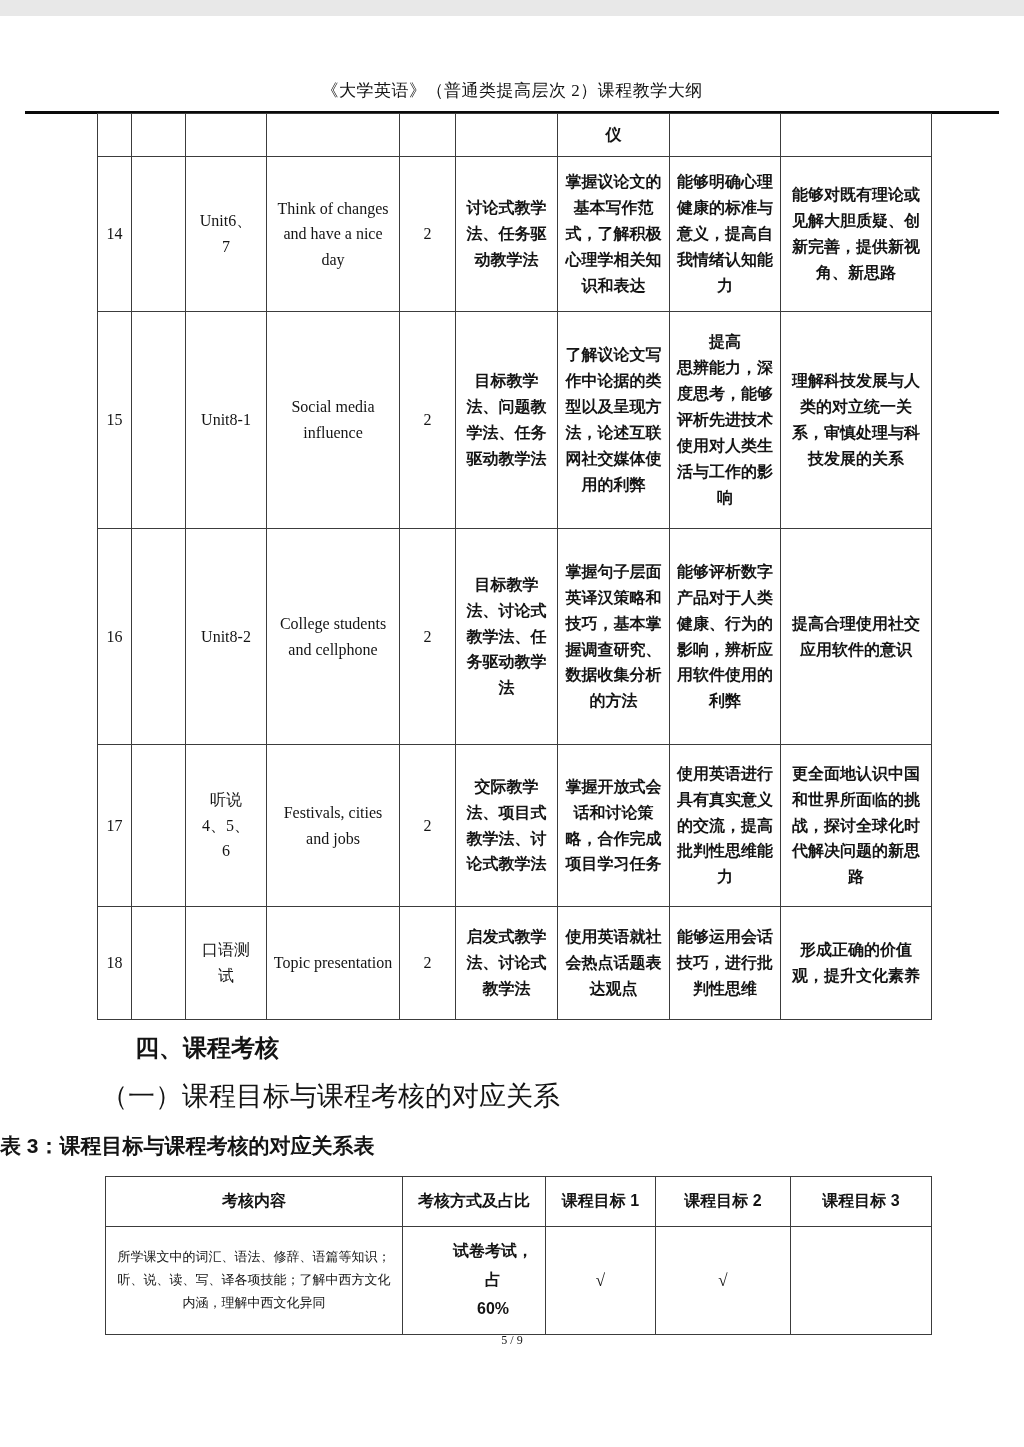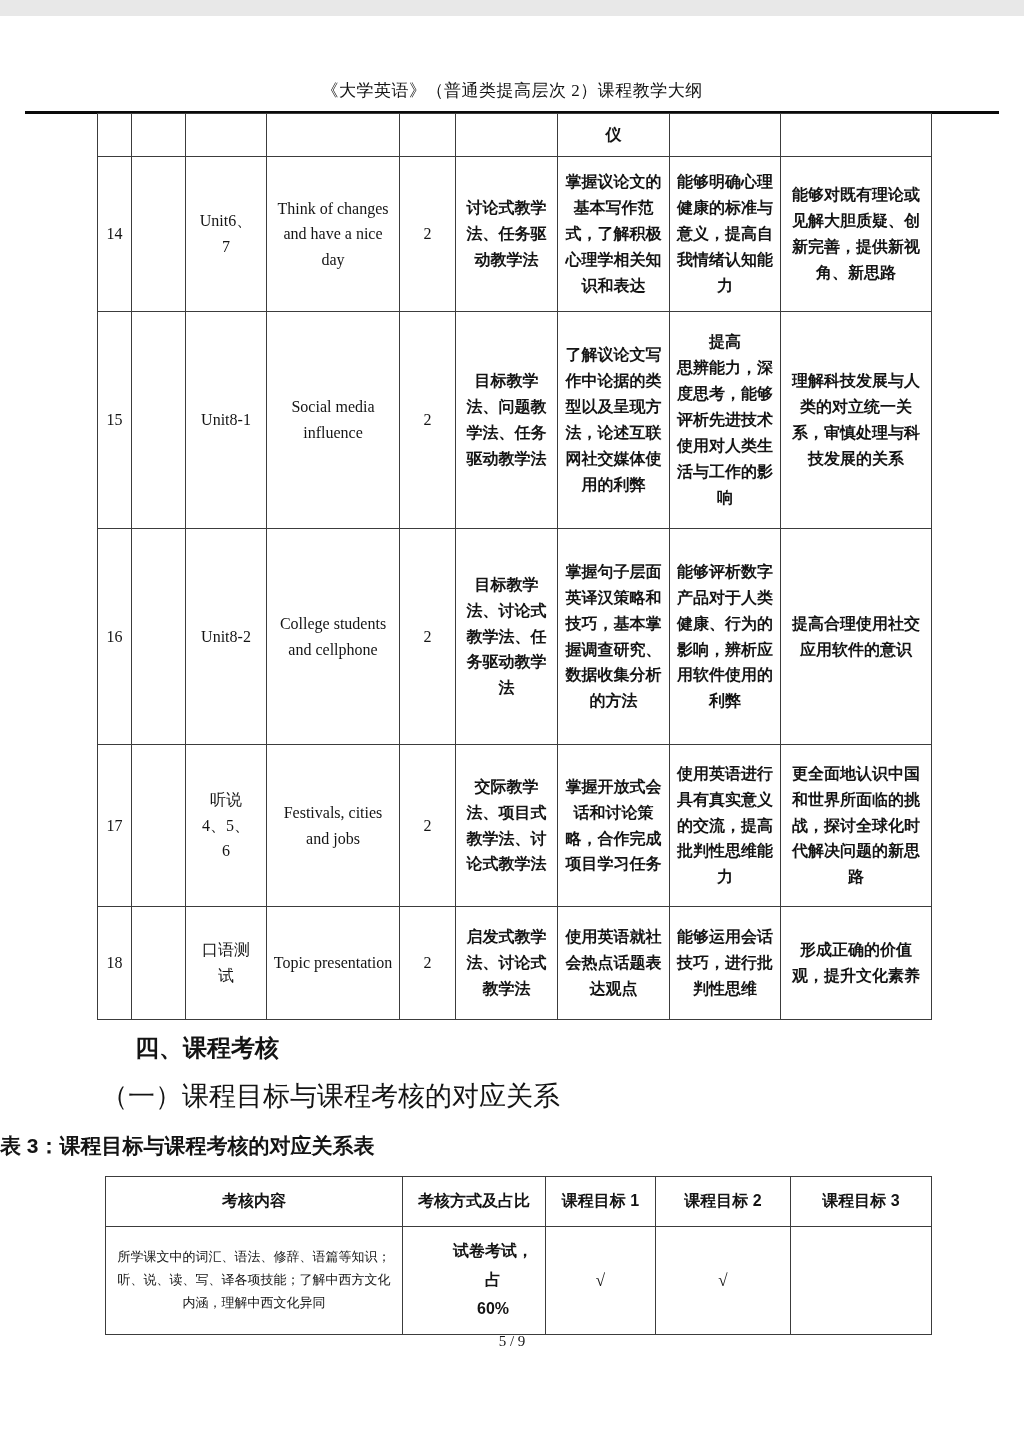--- a/index.html
+++ b/index.html
@@ -105,21 +105,21 @@
     line-height: 1.8;
     padding-left: 44px;
   }
   .assessment .check-cell { font-size: 17px; }
   .page-number {
     position: absolute;
     top: 1317px;
     left: 0;
     width: 100%;
     text-align: center;
-    font-size: 15px;
+    font-size: 12px;
   }
 </style>
 </head>
 <body>
 
 <div class="page">
 
   <div class="header-title">《大学英语》（普通类提高层次 2）课程教学大纲</div>
   <div class="header-rule"></div>
 

